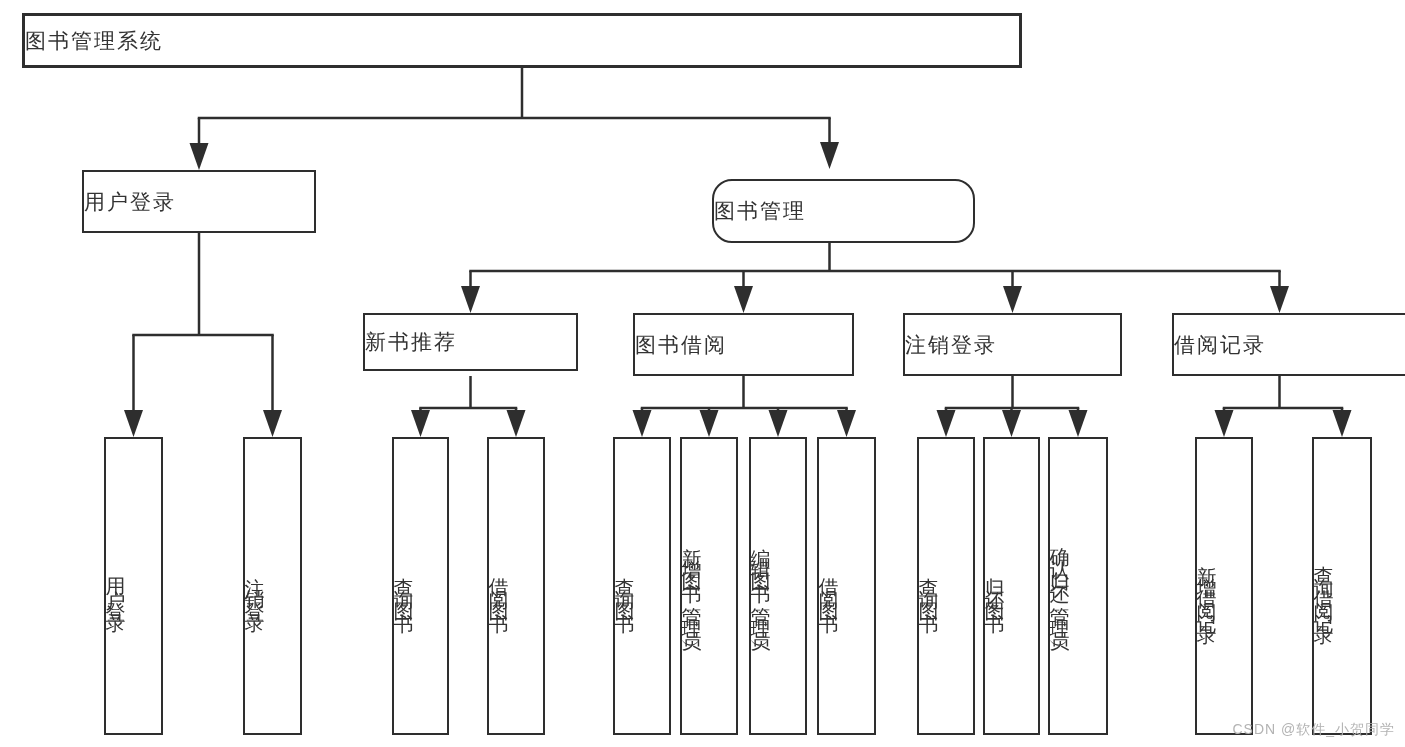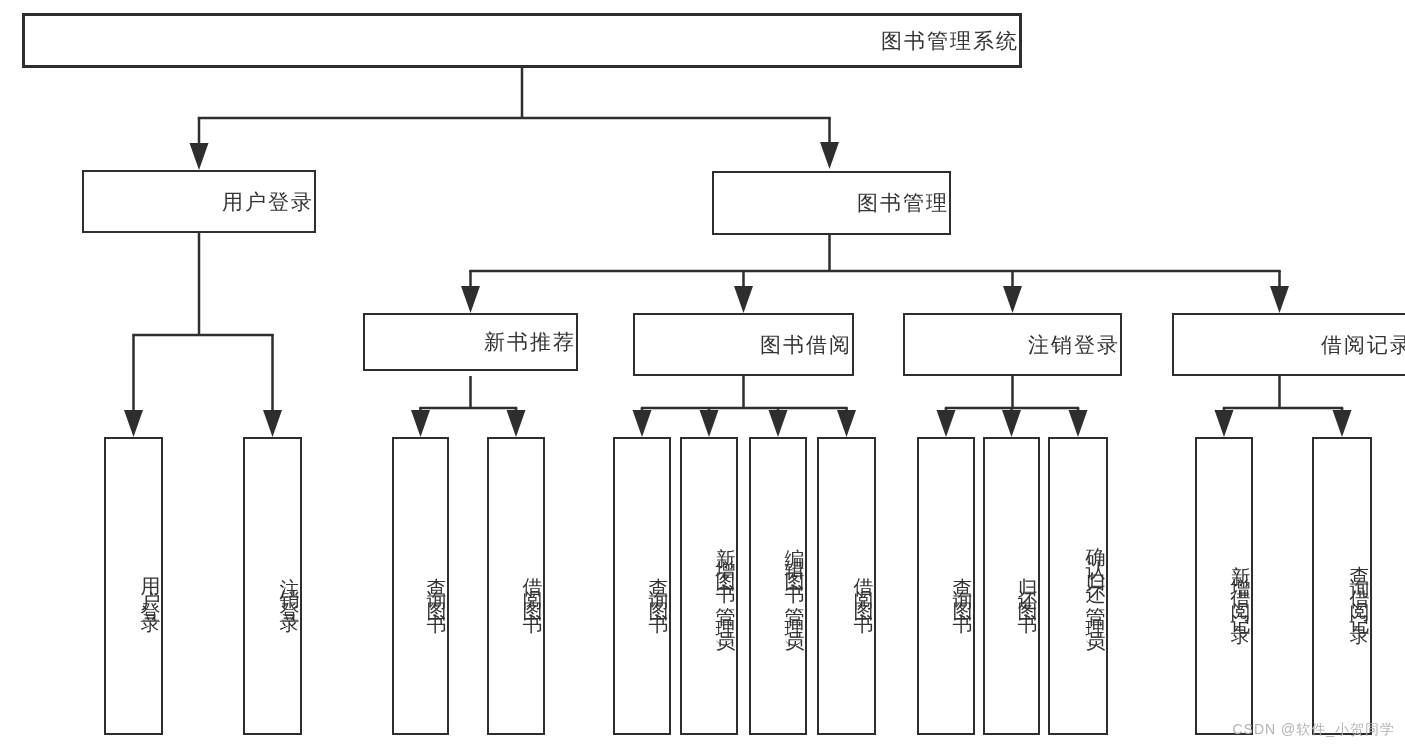--- a/index.html
+++ b/index.html
@@ -15,21 +15,21 @@
     pointer-events:none;
   }
   #nodes{position:absolute;left:0;top:0;width:100%;height:100%;z-index:2;}
   .node{
     position:absolute;
     box-sizing:border-box;
     background:#ffffff;
     border:2.5px solid #2e2e2e;
     display:flex;
     align-items:center;
-    justify-content:flex-end;
+    justify-content:flex-start;
     color:#333333;
   }
   .node.root{border-width:3px;}
   .node.horiz .node-label{
     font-size:21px;
     letter-spacing:2px;
     white-space:nowrap;
     line-height:1.2;
   }
   .node.vert .node-label{
@@ -107,27 +107,27 @@
       <line x1="1342" y1="408" x2="1342" y2="412" stroke="#2e2e2e" stroke-width="2.5"></line>
       <polygon points="1332.5,410 1351.5,410 1342,437" fill="#2e2e2e"></polygon>
     </svg>
   <div id="nodes">
       <div class="node horiz root" style="left: 22px; top: 13px; width: 1000px; height: 55px;">
         <span class="node-label">图书管理系统</span>
       </div>
       <div class="node horiz" style="left: 82px; top: 170px; width: 234px; height: 63px;">
         <span class="node-label">用户登录</span>
       </div>
-      <div class="node horiz" style="left: 712px; top: 171px; width: 239px; height: 64px;">
+      <div class="node horiz" style="left: 712px; top: 179px; width: 263px; height: 64px; border-radius: 20px;">
         <span class="node-label">图书管理</span>
       </div>
       <div class="node horiz" style="left: 363px; top: 313px; width: 215px; height: 58px;">
         <span class="node-label">新书推荐</span>
       </div>
-      <div class="node horiz" style="left: 633px; top: 313px; width: 221px; height: 63px; padding-left: 20px;">
+      <div class="node horiz" style="left: 633px; top: 313px; width: 221px; height: 63px;">
         <span class="node-label">图书借阅</span>
       </div>
       <div class="node horiz" style="left: 903px; top: 313px; width: 219px; height: 63px;">
         <span class="node-label">注销登录</span>
       </div>
       <div class="node horiz" style="left: 1172px; top: 313px; width: 243px; height: 63px;">
         <span class="node-label">借阅记录</span>
       </div>
       <div class="node vert" style="left: 104px; top: 437px; width: 59px; height: 298px;">
         <span class="node-label">用户登录</span>

